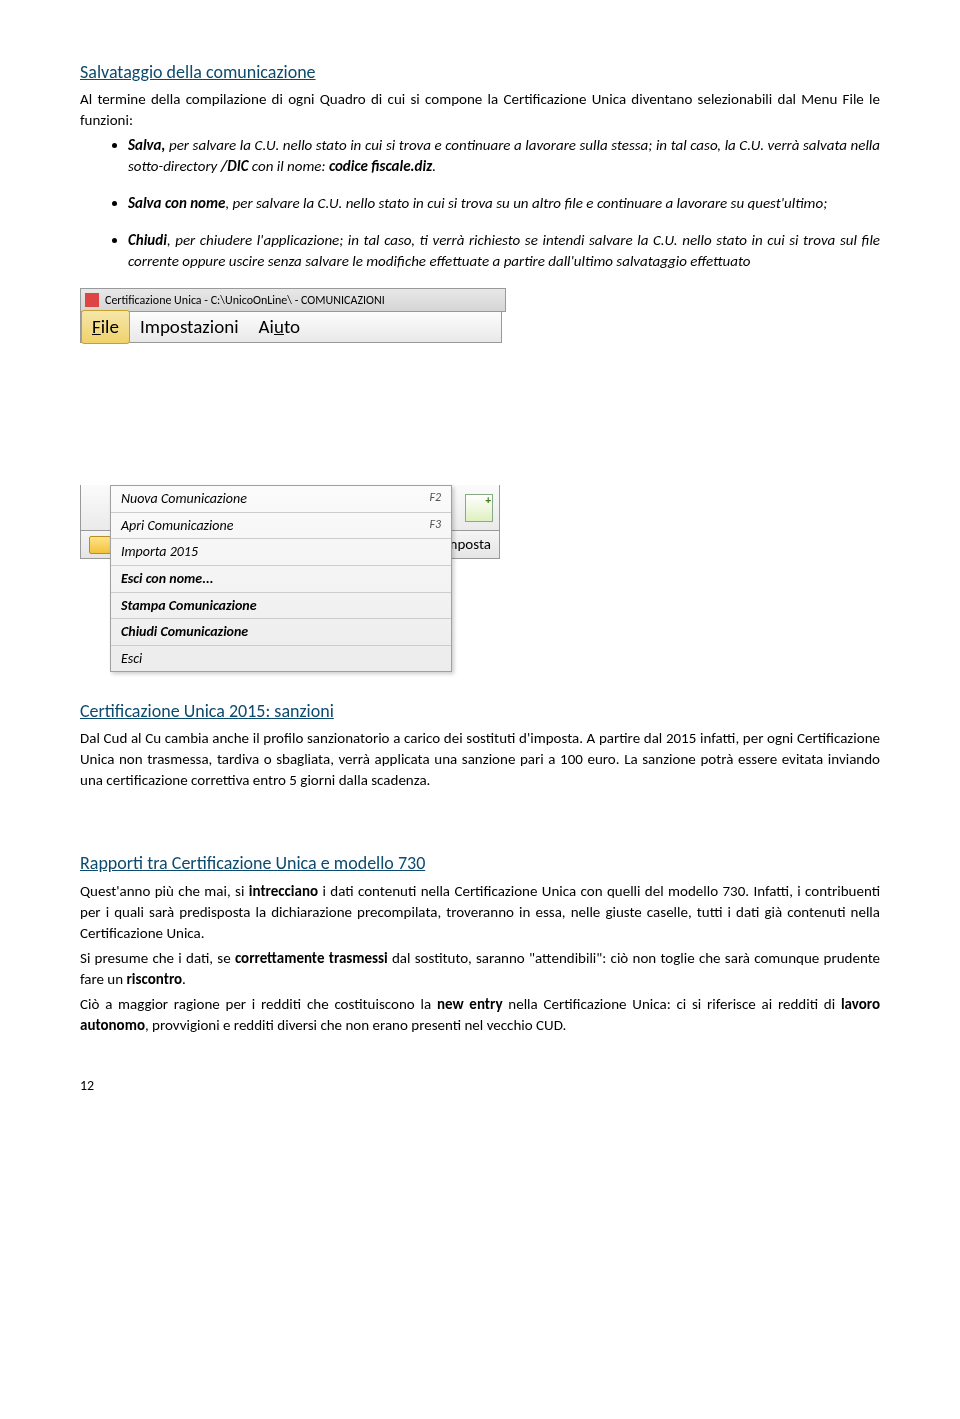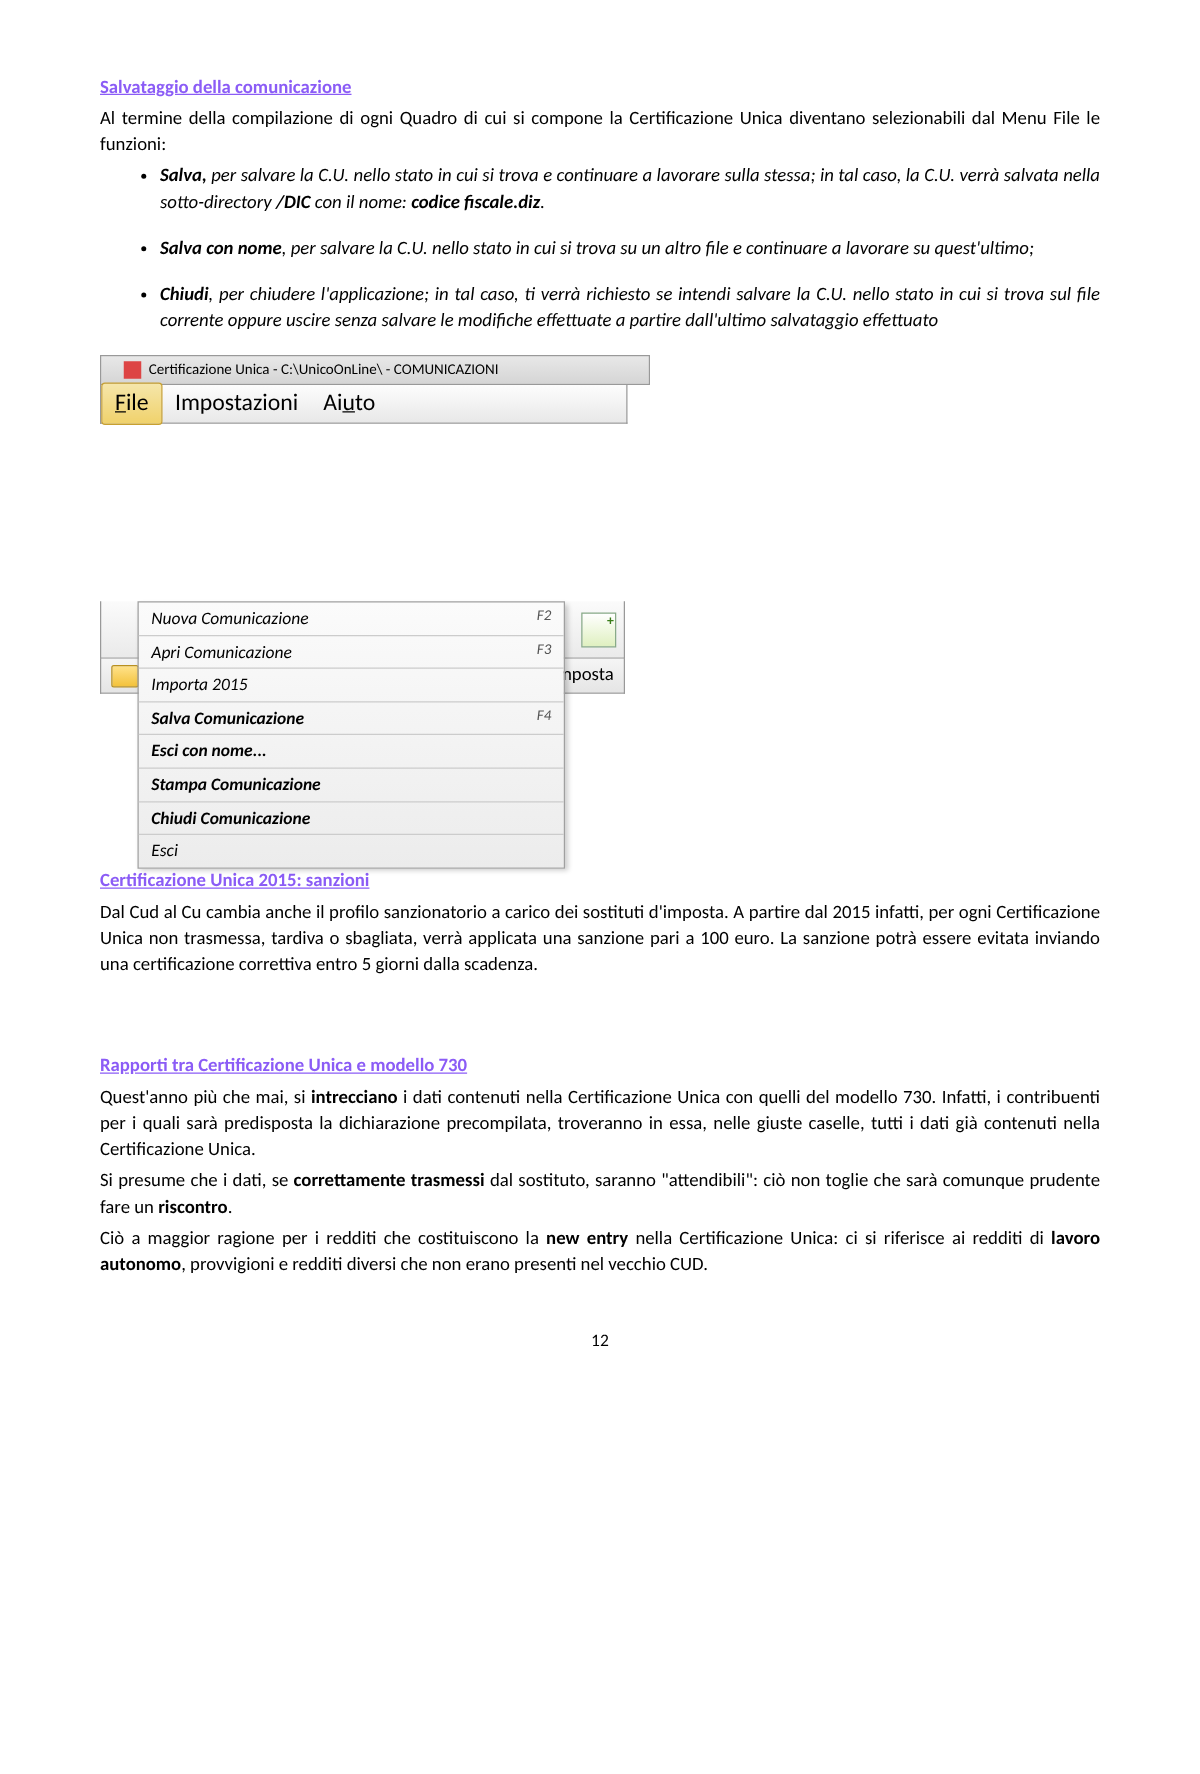--- a/index.html
+++ b/index.html
@@ -7,24 +7,24 @@
     font-size: 15px;
     line-height: 1.4;
     color: #000;
     background: #fff;
     margin: 0;
     padding: 60px 80px 40px 80px;
     width: 960px;
     box-sizing: border-box;
   }
   .section-title {
-    color: #8b5cf6;
+    color: #0c4a6e;
     text-decoration: underline;
-    font-weight: bold;
-    font-size: 15px;
+    font-weight: normal;
+    font-size: 18px;
     margin: 0 0 4px 0;
   }
   p {
     margin: 0 0 4px 0;
     text-align: justify;
   }
   ul {
     margin: 0 0 16px 0;
     padding-left: 48px;
   }
@@ -37,21 +37,21 @@
   .screenshot {
     margin: 0 0 140px 0;
   }
   .app-header {
     display: flex;
     align-items: center;
     background: linear-gradient(#e8e8e8, #d5d5d5);
     border: 1px solid #999;
     height: 22px;
     font-size: 12px;
-    padding-left: 18px;
+    padding-left: 4px;
     width: 420px;
   }
   .app-icon {
     width: 14px;
     height: 14px;
     background: #d44;
     margin-right: 6px;
   }
   .menu-bar {
     display: flex;
@@ -142,21 +142,21 @@
   }
   .folder-icon {
     width: 20px;
     height: 16px;
     background: linear-gradient(#ffe28a,#f3c23b);
     border: 1px solid #b89020;
     border-radius: 2px;
   }
   .spacer-mid { height: 56px; }
   .page-num {
-    text-align: center;
+    text-align: left;
     font-size: 14px;
     margin-top: 40px;
   }
 </style>
 </head>
 <body>
 
 <div class="section-title">Salvataggio della comunicazione</div>
 <p>Al termine della compilazione di ogni Quadro di cui si compone la Certificazione Unica diventano selezionabili dal Menu File le funzioni:</p>
 
@@ -191,24 +191,20 @@
           </div>
         <div class="dropdown-row">
             <span>Apri Comunicazione</span>
             <span class="dropdown-shortcut">F3</span>
           </div>
         <div class="dropdown-row">
             <span>Importa 2015</span>
             <span class="dropdown-shortcut"></span>
           </div>
         <div class="dropdown-row bold">
-            <span>Salva Comunicazione</span>
-            <span class="dropdown-shortcut">F4</span>
-          </div>
-        <div class="dropdown-row bold">
             <span>Esci con nome...</span>
             <span class="dropdown-shortcut"></span>
           </div>
         <div class="dropdown-row bold">
             <span>Stampa Comunicazione</span>
             <span class="dropdown-shortcut"></span>
           </div>
         <div class="dropdown-row bold">
             <span>Chiudi Comunicazione</span>
             <span class="dropdown-shortcut"></span>

